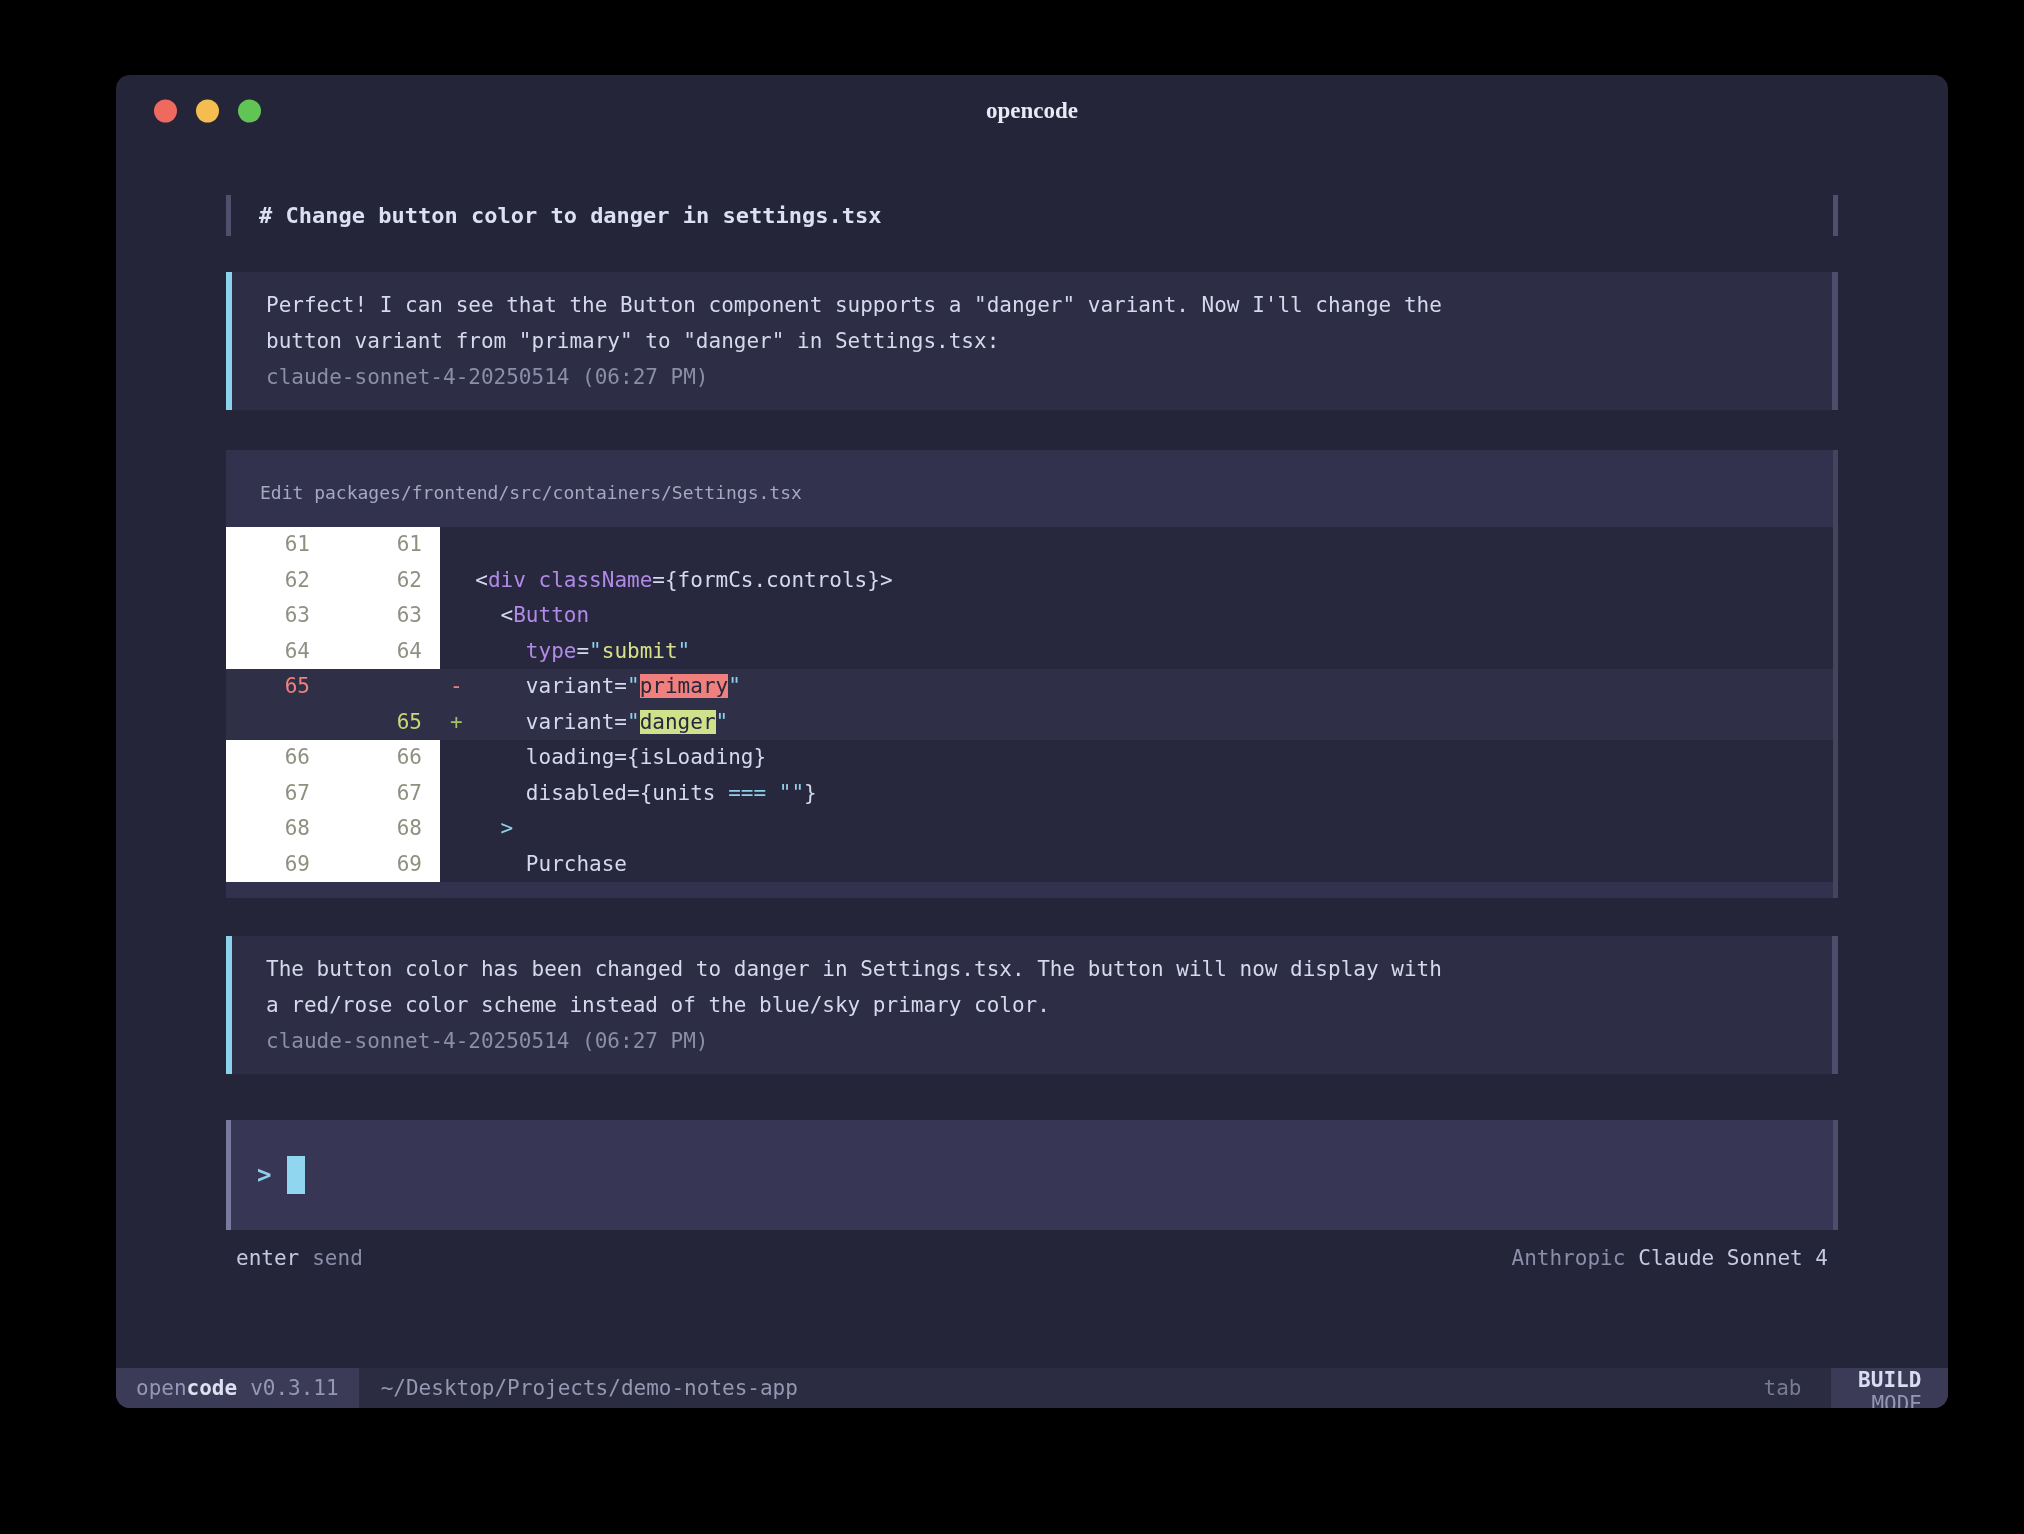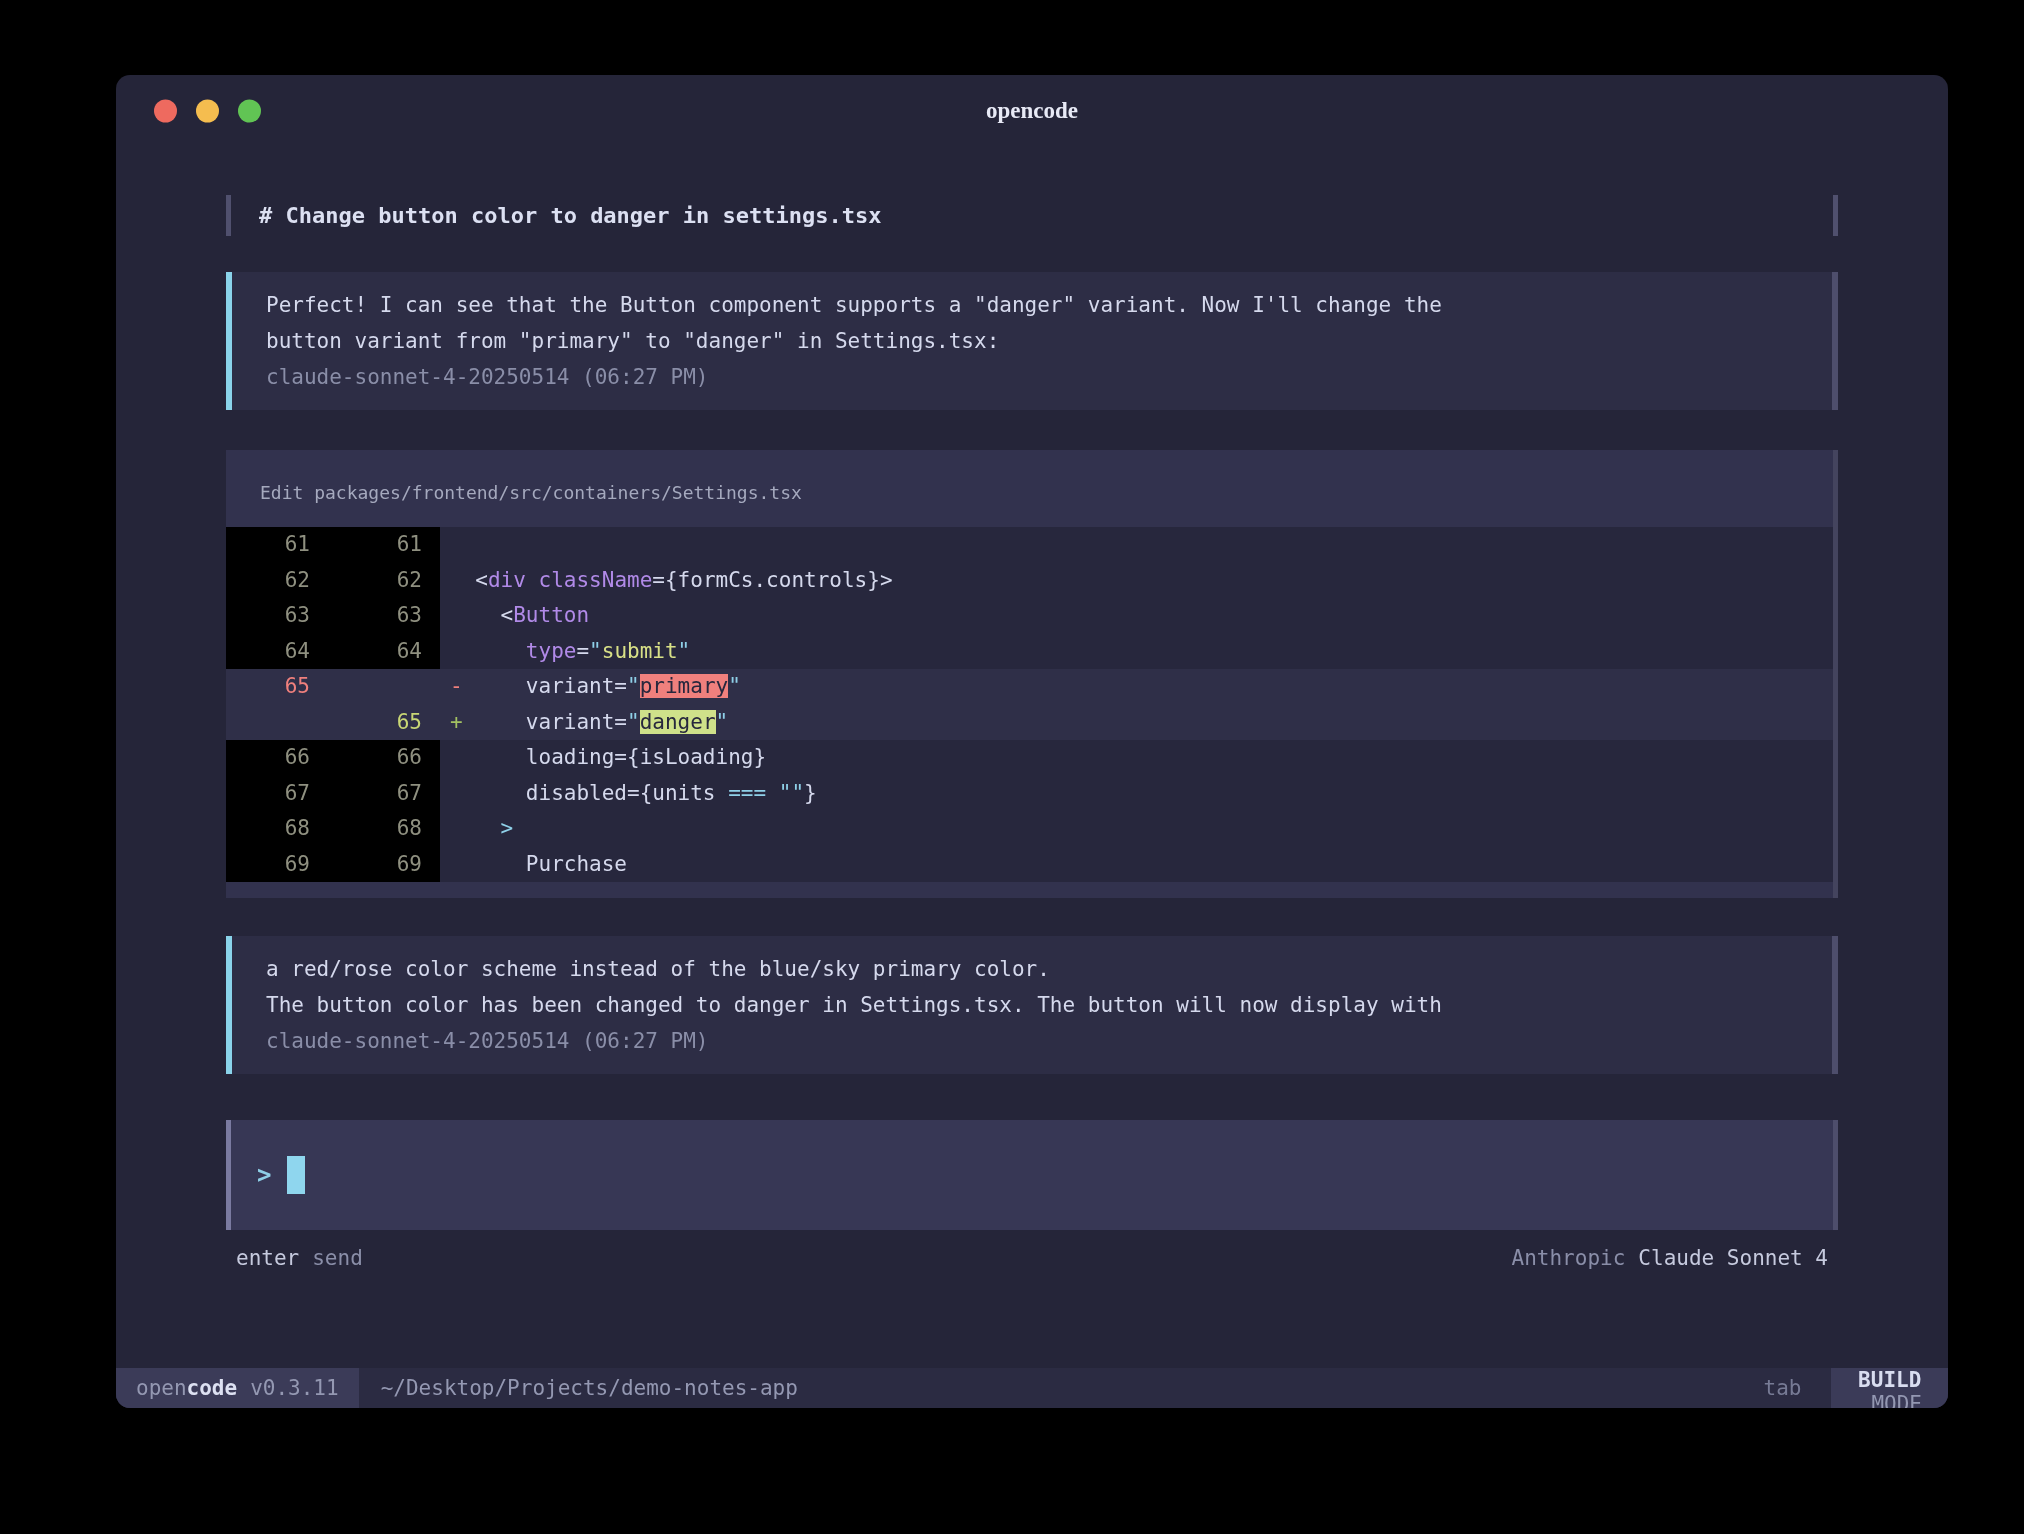--- a/index.html
+++ b/index.html
@@ -44,21 +44,21 @@
   
   .edit-panel { margin-top:40px; background:#32324E; padding:32px 0 16px 0;
                 position:relative; }
   .edit-right-bar { position:absolute; right:0; top:0; bottom:0; width:5px; background:#44445E; }
   .edit-title { color:#A5A9BE; font-size:18px; padding:0 34px; margin-bottom:24px; }
 
   .diff { font-size:21px; }
   .diff-row { display:flex; height:35.5px; line-height:35.5px; background:#27273D; }
   .dn-old { flex:none; width:100px; text-align:right; padding-right:16px; }
   .dn-new { flex:none; width:114px; text-align:right; padding-right:18px; }
-  .diff-row.ctx .dn-old, .diff-row.ctx .dn-new { background:#000000; color:#8F9080; }
+  .diff-row.ctx .dn-old, .diff-row.ctx .dn-new { background:#ffffff; color:#8F9080; }
   .diff-row.removed, .diff-row.added { background:#2F2F48; }
   .diff-row.removed .dn-old { color:#F0807D; }
   .diff-row.added   .dn-new { color:#C9D775; }
   .code { flex:1; position:relative; }
   .marker { position:absolute; left:10px; top:0; }
   .diff-row.removed .marker { color:#F0807D; }
   .diff-row.added   .marker { color:#A3C162; }
   .code-text { position:absolute; left:10px; top:0; white-space:pre; }
   .c-light  { color:#D5D9ED; }
   .c-purple { color:#B18AE8; }
@@ -195,22 +195,22 @@
             <div class="dn-old">69</div>
             <div class="dn-new">69</div>
             <div class="code">
               <span class="code-text"><span class="c-light">      Purchase</span></span>
             </div>
           </div>
         </div>
     </div>
 
     <div class="msg msg-2">
+        <div class="msg-line">The button color has been changed to danger in Settings.tsx. The button will now display with</div>
         <div class="msg-line">a red/rose color scheme instead of the blue/sky primary color.</div>
-        <div class="msg-line">The button color has been changed to danger in Settings.tsx. The button will now display with</div>
         <div class="msg-line meta">claude-sonnet-4-20250514 (06:27 PM)</div>
       </div>
 
     <div class="input-box">
       <span class="prompt">&gt;</span>
       <span class="cursor"></span>
     </div>
 
     <div class="hints">
       <span class="hint-key">enter</span>

